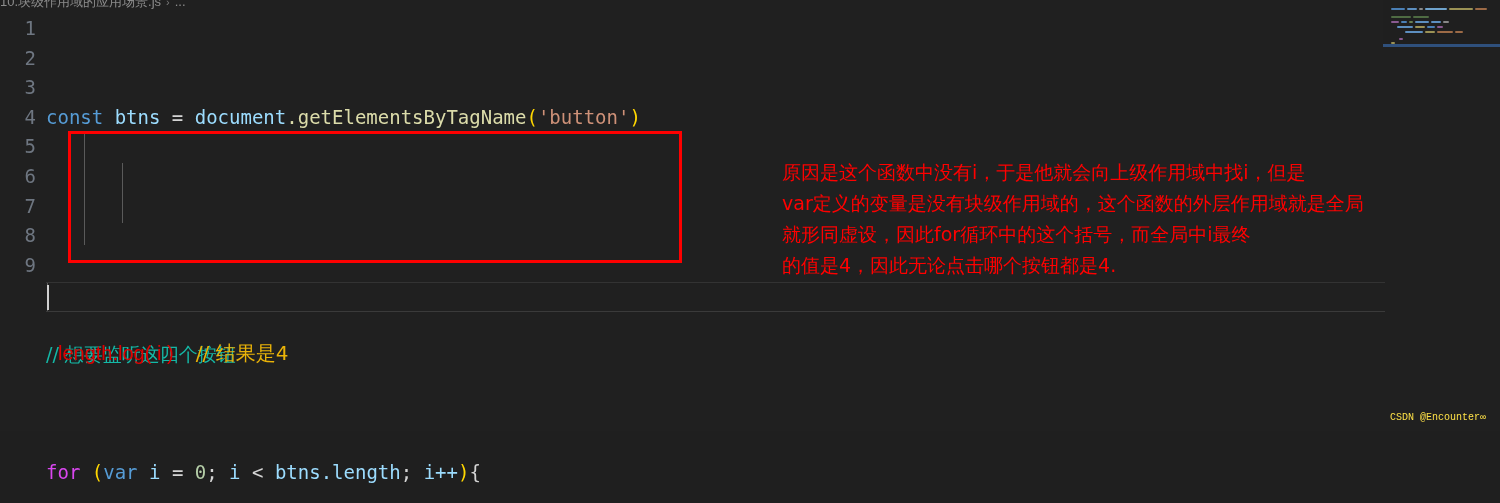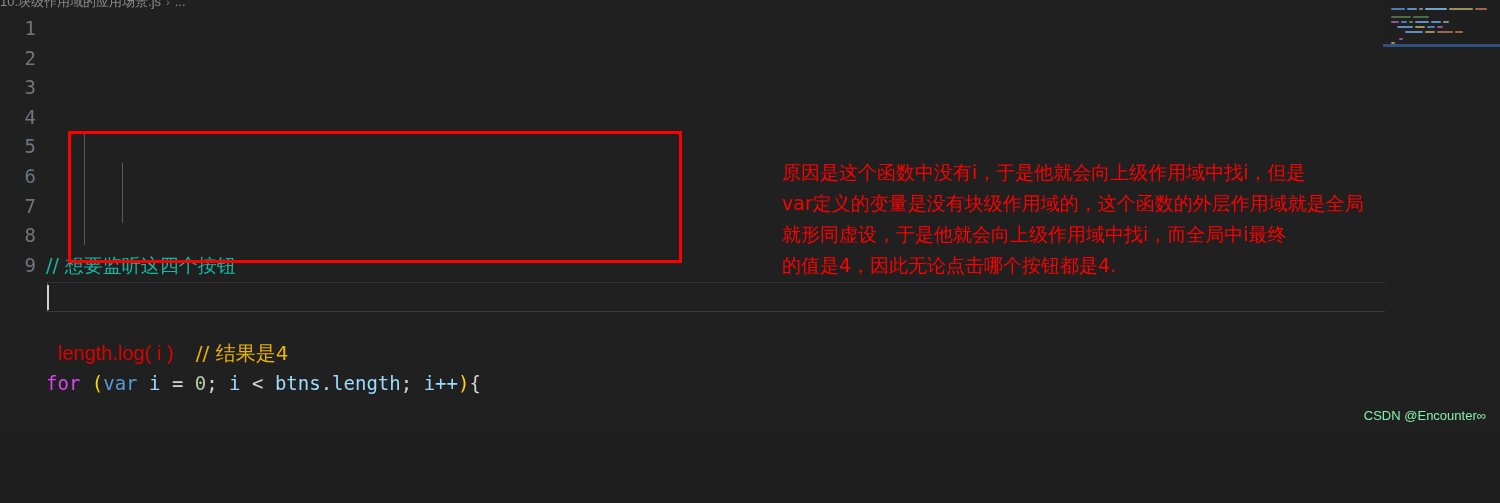--- a/index.html
+++ b/index.html
@@ -169,23 +169,23 @@
     width: 117px;
     height: 4px;
     background: rgba(60, 120, 200, 0.55);
   }
 
   
   .watermark {
     position: absolute;
     right: 14px;
     bottom: 8px;
-    color: #86efac;
-    font-family: Liberation Sans, sans-serif;
-    font-size: 13px;
+    color: #fde047;
+    font-family: Liberation Mono, monospace;
+    font-size: 10px;
     white-space: nowrap;
   }
 </style>
 </head>
 <body>
 
 <div class="editor">
 
   <div class="breadcrumb">
     <span>10.块级作用域的应用场景.js</span><span class="crumb-sep">›</span><span>...</span>
@@ -203,20 +203,21 @@
     <div class="ln">9</div>
     <div class="ln active clipped">10</div>
   </div>
 
   <div class="indent-guide" style="left:84px; top:133px; height:112px;"></div>
   <div class="indent-guide" style="left:122px; top:163px; height:60px;"></div>
   <div class="indent-guide" style="left:47px; top:282px; height:30px;"></div>
 
   <div class="code">
 
+    <div class="line"><span class="kw">const</span><span class="var"> btns </span><span class="plain">= </span><span class="var">document</span><span class="fn">.getElementsByTagName</span><span class="br1">(</span><span class="str">'button'</span><span class="br1">)</span></div>
 
     <div class="line">&nbsp;</div>
 
     <div class="line"><span class="cmt zh">// 想要监听这四个按钮</span></div>
 
     <div class="line"><span class="ctl">for </span><span class="br1">(</span><span class="kw">var</span><span class="var"> i </span><span class="plain">= </span><span class="num">0</span><span class="plain">; </span><span class="var">i</span><span class="plain"> &lt; </span><span class="var">btns.length</span><span class="plain">; </span><span class="var">i++</span><span class="br1">)</span><span class="plain">{</span></div>
 
     
 
     
@@ -231,21 +232,21 @@
   </div>
 
   <div class="current-line"></div>
   <div class="cursor"></div>
 
   <div class="red-box"></div>
 
   <div class="annotation">
     <div class="aline">原因是这个函数中没有i，于是他就会向上级作用域中找i，但是</div>
     <div class="aline">var定义的变量是没有块级作用域的，这个函数的外层作用域就是全局</div>
-    <div class="aline">就形同虚设，于是他就会向上级作用域中找i，而全局中i最终</div>
+    <div class="aline">就形同虚设，因此for循环中的这个括号，而全局中i最终</div>
     <div class="aline">的值是4，因此无论点击哪个按钮都是4.</div>
   </div>
 
   <div class="bottom-note"><span>length.log( i )</span>&nbsp;&nbsp;&nbsp;&nbsp;<span class="note-cmt zh">// 结果是4</span></div>
 
   <div class="minimap">
     <div class="mrow" style="left:8px;  top:8px;  width:14px; background:#4a7fb5;"></div>
     <div class="mrow" style="left:24px; top:8px;  width:10px; background:#5d8fc0;"></div>
     <div class="mrow" style="left:36px; top:8px;  width:4px;  background:#888;"></div>
     <div class="mrow" style="left:42px; top:8px;  width:22px; background:#6fa3cc;"></div>

